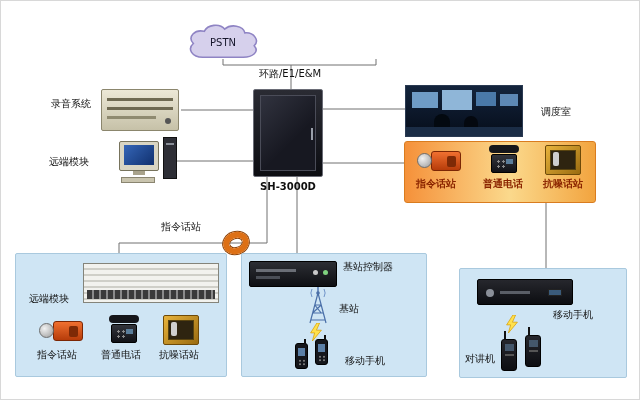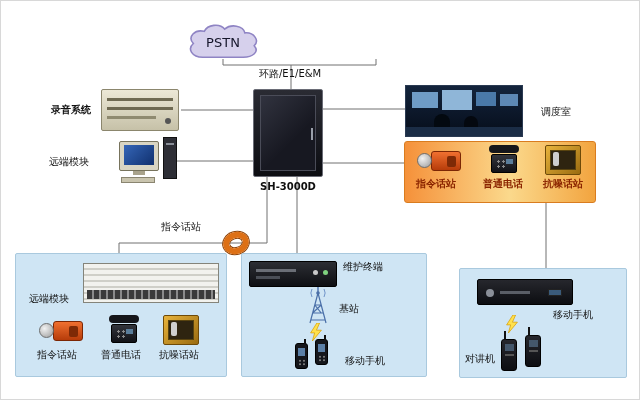--- a/index.html
+++ b/index.html
@@ -32,21 +32,21 @@
   .orangebox {
     position: absolute;
     background: linear-gradient(90deg, #f5913a 0%, #fbd98c 55%, #f2a43f 100%);
     border: 1px solid #d97c1f;
     border-radius: 3px;
   }
   .cloud { position: absolute; }
   .cloud span {
     position: absolute; inset: 0;
     display: flex; align-items: center; justify-content: center;
-    font-size: 13px; color: #15152a;
+    font-size: 10px; color: #15152a;
   }
   svg.wires { position: absolute; left: 0; top: 0; }
 </style>
 </head>
 <body>
 
 <div id="stage">
 
   <svg class="wires" width="640" height="400" viewBox="0 0 640 400">
     <g stroke="#707070" stroke-width="1" fill="none">
@@ -72,21 +72,21 @@
   <div class="cloud" style="left:183px; top:22px; width:78px; height:38px;">
     <svg width="78" height="38" viewBox="0 0 100 50" preserveAspectRatio="none">
       <path d="M24 45 C10 45 4 34 12 27 C4 18 14 8 26 11 C30 2 46 0 52 8 C60 1 76 3 78 13 C90 12 97 23 90 30 C97 38 88 45 76 45 Z" fill="#d6d0ec" stroke="#8f84c4" stroke-width="2"></path>
     </svg>
     <span>PSTN</span>
   </div>
 
 
   <div class="lbl" style="left:258px; top:67px;">环路/E1/E&amp;M</div>
 
-  <div class="lbl" style="left:50px; top:103px;font-weight:bold;">录音系统</div>
+  <div class="lbl" style="left:50px; top:97px;">录音系统</div>
 
   <div class="abs" style="left:100px; top:88px; width:78px; height:42px; background:linear-gradient(180deg,#ece8d6,#c6c1a8); border:1px solid #8b866d; border-radius:2px;">
     <div class="abs" style="left:5px; top:8px; right:5px; height:3px; background:#6f6a52;"></div>
     <div class="abs" style="left:5px; top:17px; right:5px; height:3px; background:#6f6a52;"></div>
     <div class="abs" style="left:5px; top:26px; right:22px; height:3px; background:#8f8a70;"></div>
     <div class="abs" style="right:7px; bottom:6px; width:6px; height:6px; border-radius:50%; background:#555;"></div>
   </div>
 
   <div class="lbl" style="left:48px; top:155px;">远端模块</div>
 
@@ -179,21 +179,21 @@
   <div class="lbl" style="left:158px; top:348px;">抗噪话站</div>
 
   <div class="bluebox" style="left:240px; top:252px; width:186px; height:124px;"></div>
 
   <div class="abs" style="left:248px; top:260px; width:88px; height:26px; background:linear-gradient(180deg,#2c2e34,#0e0f13); border:1px solid #000; border-radius:2px;">
     <div class="abs" style="left:6px; top:7px; width:40px; height:3px; background:#6a6e76;"></div>
     <div class="abs" style="left:6px; top:14px; width:24px; height:3px; background:#4a4e56;"></div>
     <div class="abs" style="right:8px; top:8px; width:5px; height:5px; border-radius:50%; background:#7fd27f;"></div>
     <div class="abs" style="right:18px; top:8px; width:5px; height:5px; border-radius:50%; background:#c9c9c9;"></div>
   </div>
-  <div class="lbl" style="left:342px; top:260px;">维护终端</div>
+  <div class="lbl" style="left:342px; top:260px;">基站控制器</div>
 
   <div class="abs" style="left:304px; top:286px; width:26px; height:38px;">
     <svg width="26" height="38" viewBox="0 0 26 38">
       <path d="M13 6 L5 36 M13 6 L21 36 M9.8 18 L16.2 18 M7.6 26 L18.4 26 M5.6 33 L20.4 33 M9.8 18 L16.2 26 M16.2 18 L7.6 26" stroke="#4a6fa8" stroke-width="1.2" fill="none"></path>
       <line x1="13" y1="0" x2="13" y2="6" stroke="#4a6fa8" stroke-width="1.4"></line>
       <circle cx="13" cy="6" r="1.8" fill="#4a6fa8"></circle>
       <path d="M7 10 A8 8 0 0 1 7 2 M19 2 A8 8 0 0 1 19 10" stroke="#6f93c8" stroke-width="1" fill="none"></path>
     </svg>
   </div>
   <div class="lbl" style="left:338px; top:302px;">基站</div>

